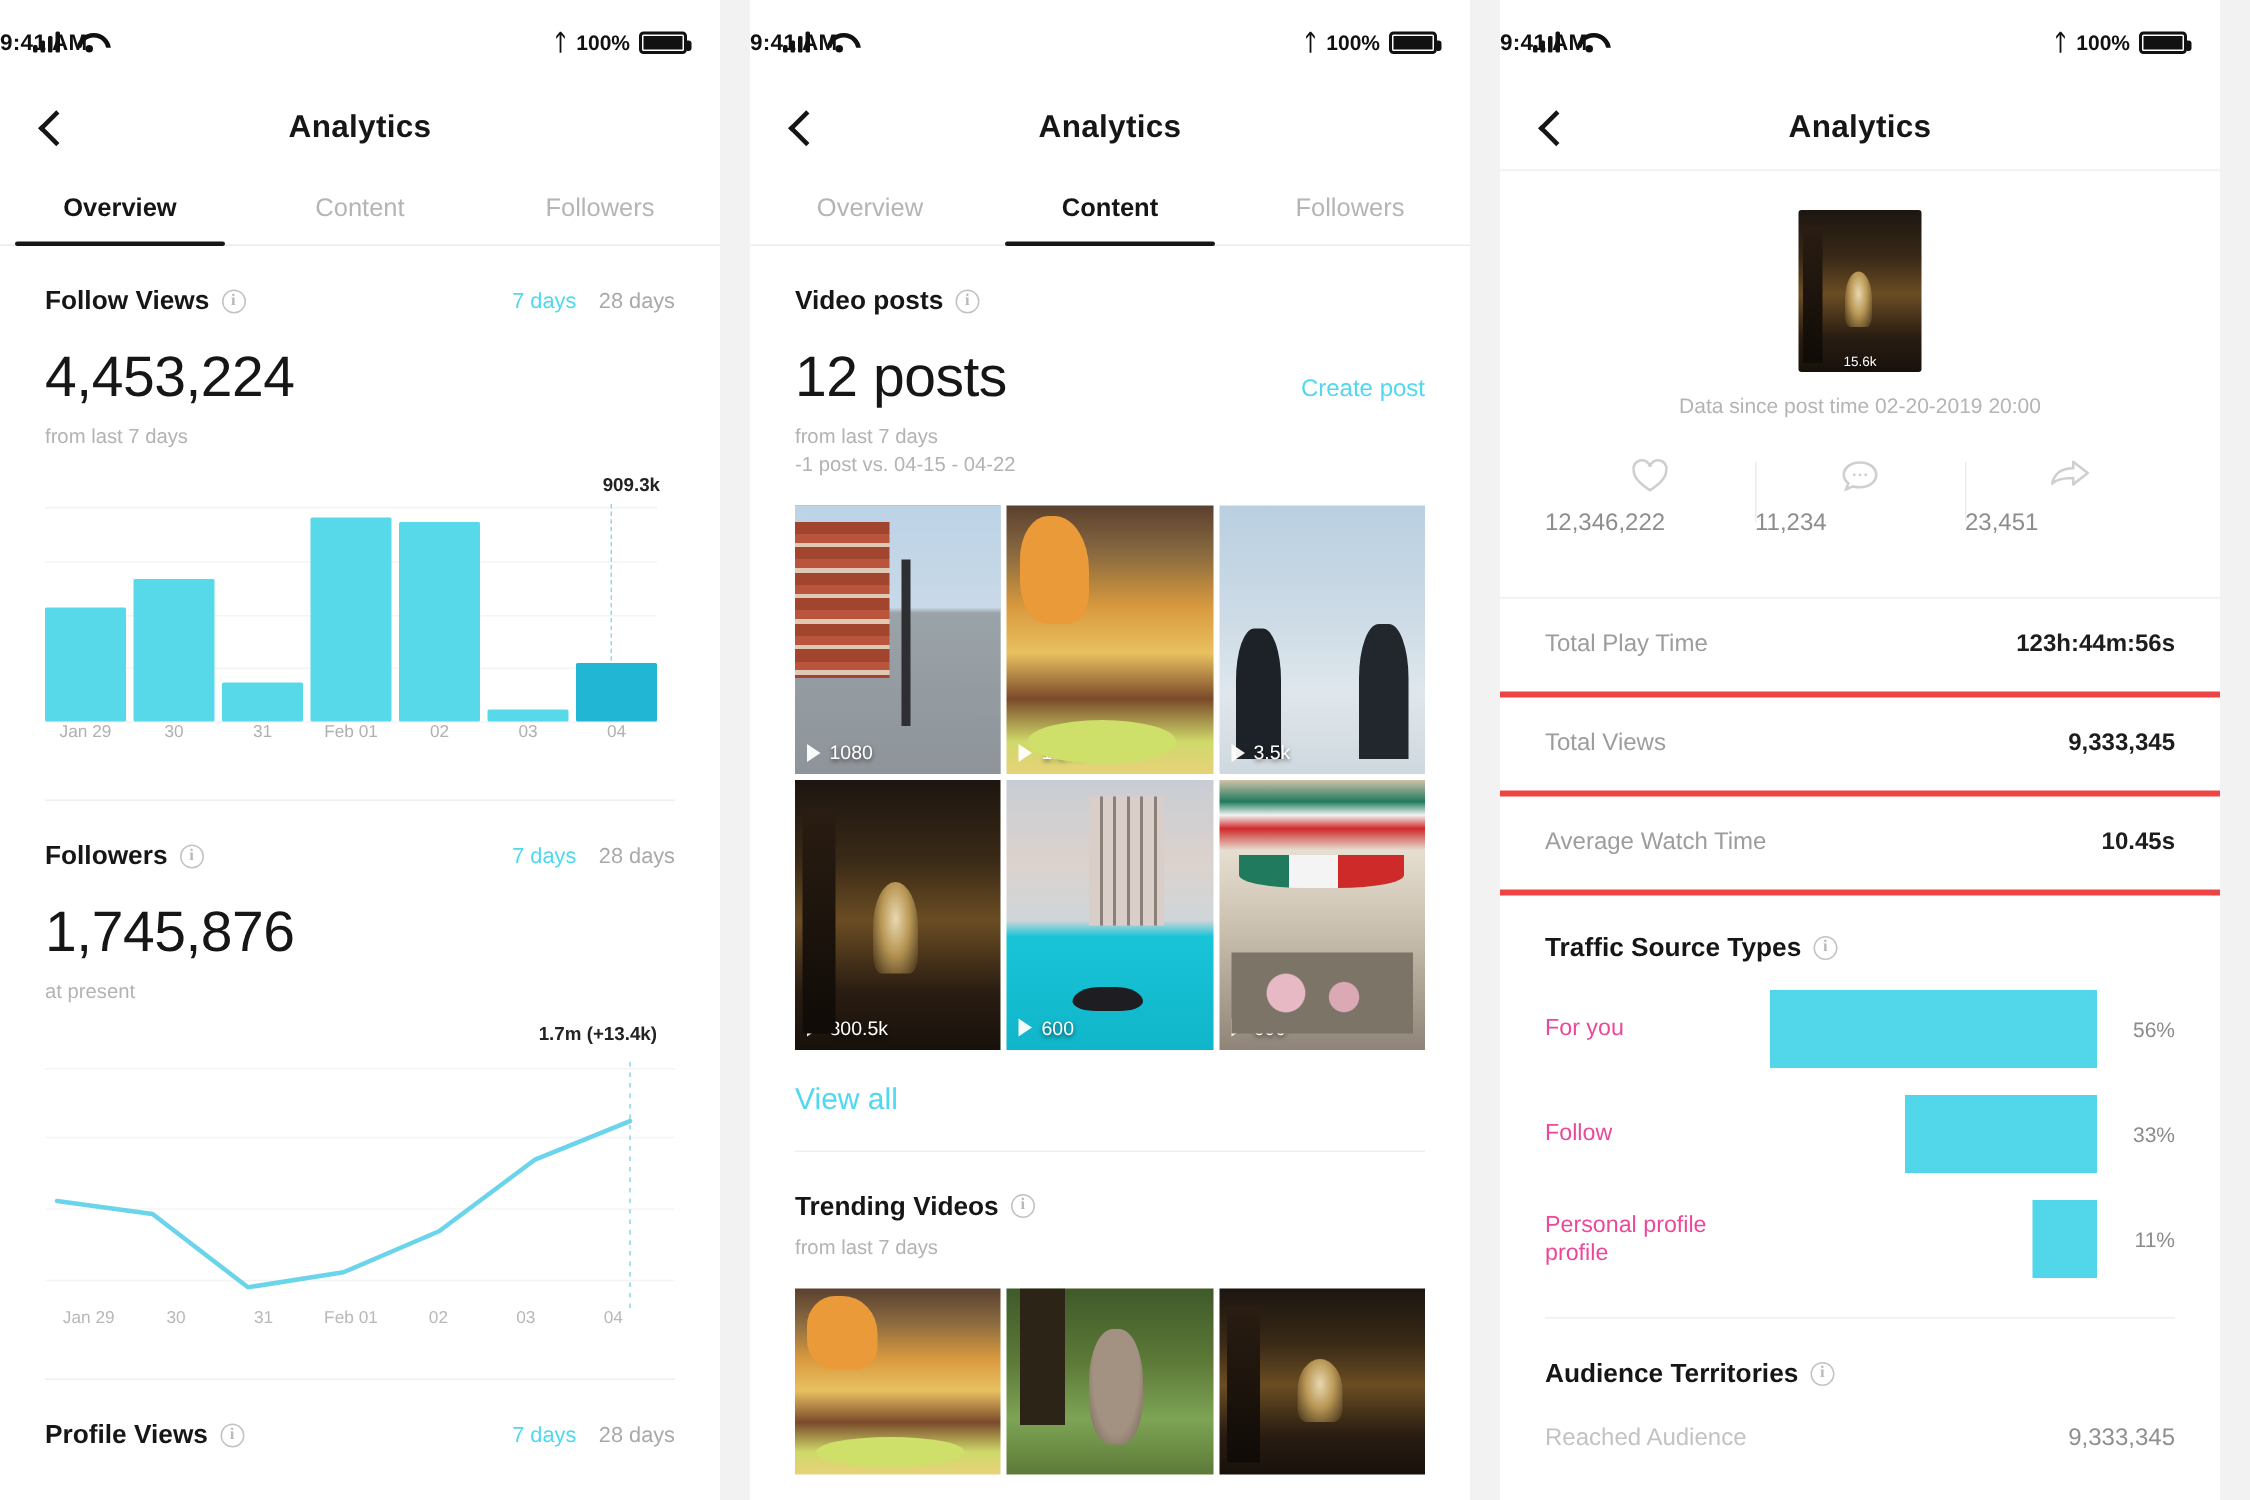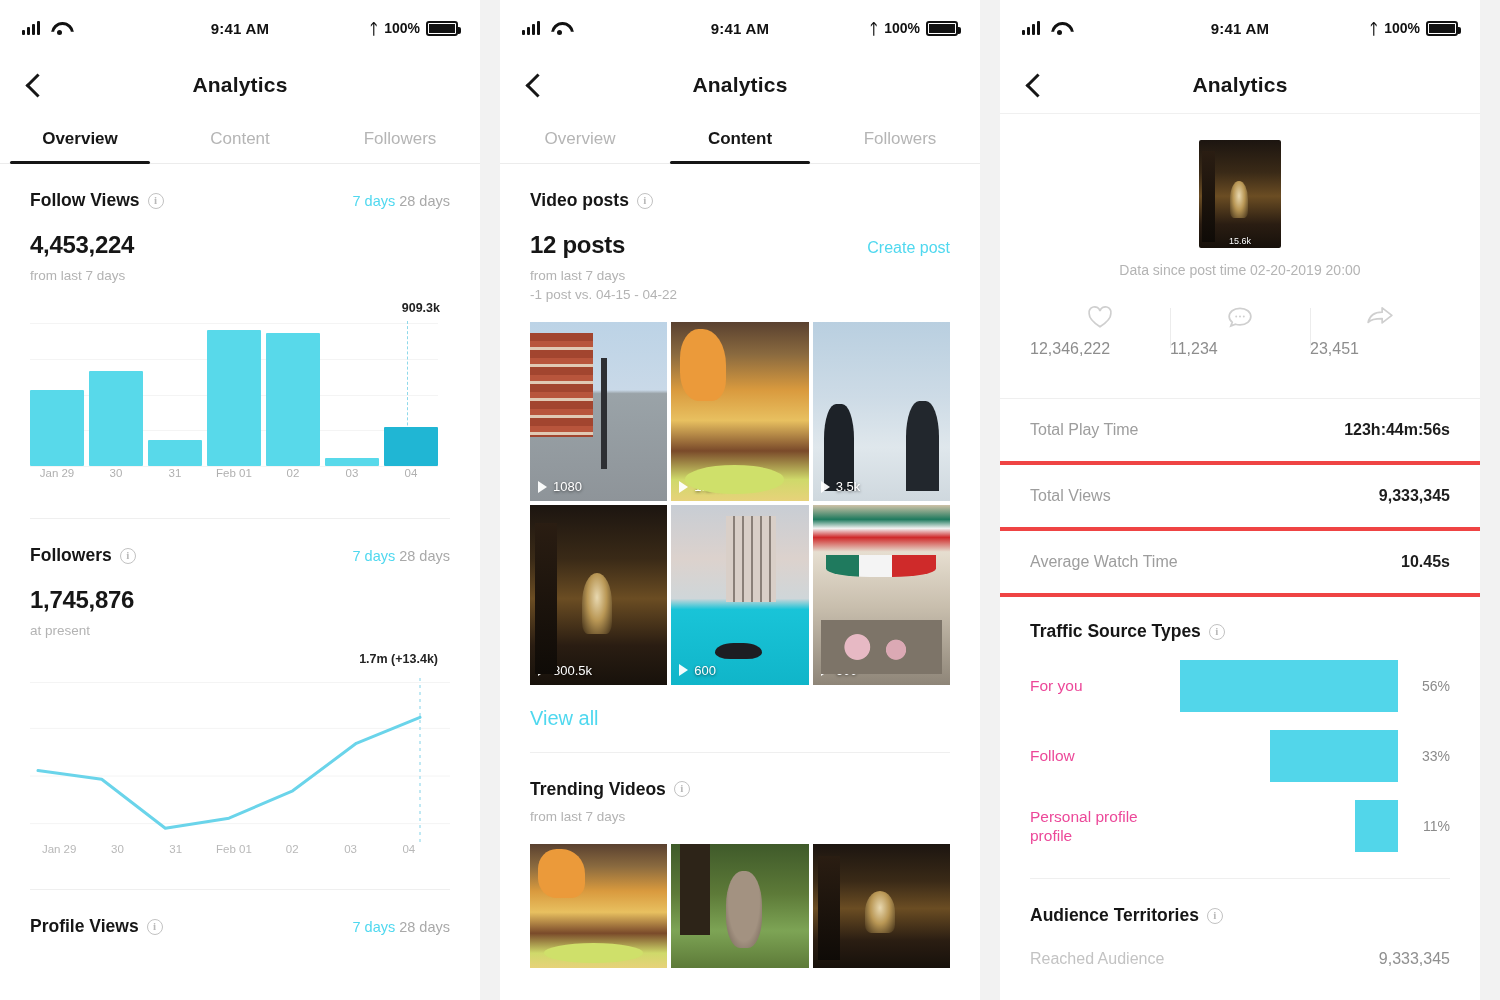--- a/index.html
+++ b/index.html
@@ -41,21 +41,21 @@
   .wifi::before{
     content:""; position:absolute; left:0; top:0; width:17px; height:17px;
     border: 3px solid #111; border-radius: 50%;
     clip-path: polygon(0 0, 100% 0, 100% 45%, 0 45%);
   }
   .wifi::after{
     content:""; position:absolute; left:6px; top:8px; width:5px; height:5px;
     background:#111; border-radius:50%;
   }
   .sb-time {
-    position: absolute; left: 0; right: 0; text-align: center;
+    position: absolute; left: 0; right: 0; 
     font-size: 15px; font-weight: 600; color: #111; letter-spacing: .2px;
   }
   .sb-right {
     margin-left: auto; display: flex; align-items: center; gap: 6px;
     font-size: 14px; font-weight: 600; color: #111;
   }
   .bt { font-size: 15px; line-height: 1; }
   .battery {
     width: 32px; height: 15px; border: 2px solid #111; border-radius: 3px;
     position: relative; background: #111; background-clip: content-box; padding:1px;
@@ -109,27 +109,27 @@
   .sec-title {
     font-size: 17.5px; font-weight: 700; color: #161616;
   }
   .info-icon {
     width: 16px; height: 16px; border-radius: 50%;
     border: 1.4px solid #c2c2c2; color: #b9b9b9;
     font-size: 11px; font-weight: 700; line-height: 13px; text-align:center;
     margin-left: 8px; font-family: "Liberation Serif", serif;
   }
   .range {
-    margin-left: auto; display: flex; gap: 4px; font-size: 14.5px;
+    margin-left: auto; display: flex; gap: 15px; font-size: 14.5px;
   }
   .range .r { color: #a9a9a9; cursor: pointer; }
   .range .r.on { color: #4fd8ef; }
 
   .big-num {
-    font-size: 24px; font-weight: 700; color: #161616;
+    font-size: 38px; font-weight: 400; color: #161616;
     margin-top: 20px; letter-spacing: -.3px;
   }
   .sub-txt {
     font-size: 13.5px; color: #b3b3b3; margin-top: 9px;
   }
 
   
   .barchart {
     position: relative; height: 195px; margin: 18px 0 0 0;
     padding-left: 2px;

